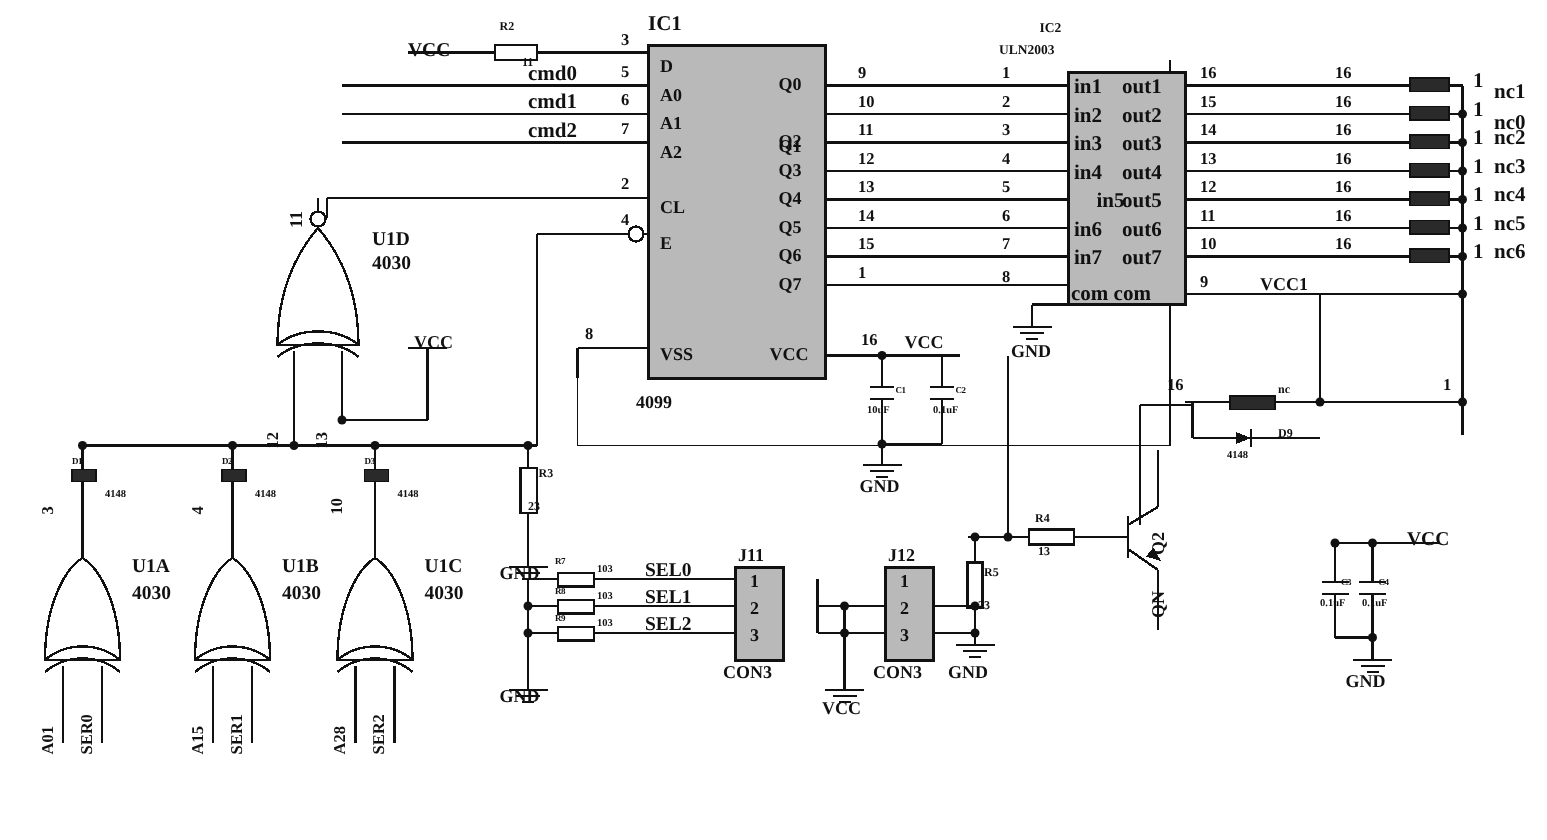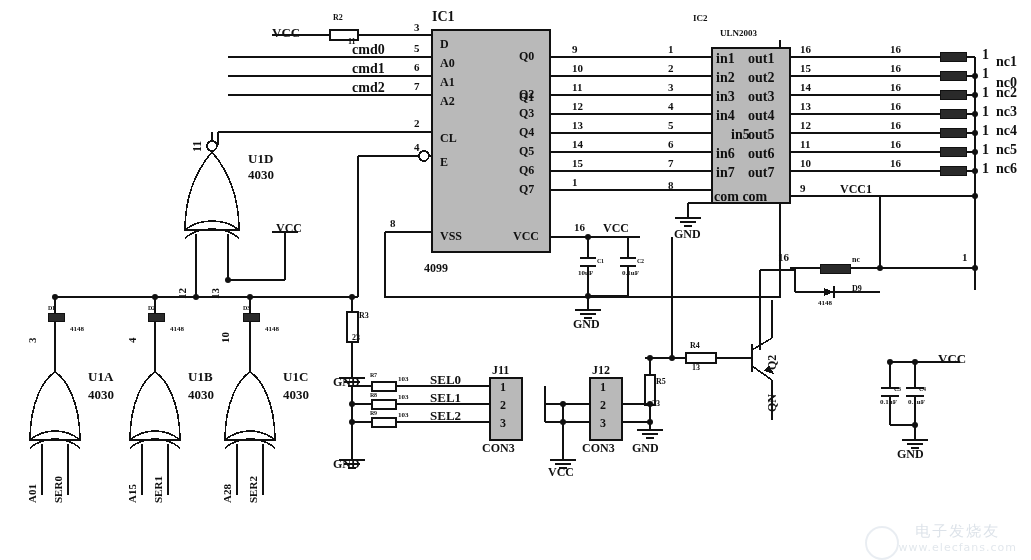--- a/index.html
+++ b/index.html
@@ -325,21 +325,21 @@
 
 <div class="lbl s11" style="left:574px;top:222px;">16</div>
 <div class="lbl s12" style="left:603px;top:222px;">VCC</div>
 <div class="lbl tiny" style="left:597px;top:258px;">C1</div>
 <div class="lbl s7" style="left:578px;top:270px;">10uF</div>
 <div class="lbl tiny" style="left:637px;top:258px;">C2</div>
 <div class="lbl s7" style="left:622px;top:270px;">0.1uF</div>
 <div class="lbl s12" style="left:573px;top:318px;">GND</div>
 
 <div class="lbl s9" style="left:693px;top:14px;">IC2</div>
-<div class="lbl s9" style="left:720px;top:29px;">ULN2003</div>
+<div class="lbl s9" style="left:666px;top:29px;">ULN2003</div>
 
 <div class="lbl s11" style="left:668px;top:44px;">1</div>
 <div class="lbl s11" style="left:668px;top:63px;">2</div>
 <div class="lbl s11" style="left:668px;top:82px;">3</div>
 <div class="lbl s11" style="left:668px;top:101px;">4</div>
 <div class="lbl s11" style="left:668px;top:120px;">5</div>
 <div class="lbl s11" style="left:668px;top:139px;">6</div>
 <div class="lbl s11" style="left:668px;top:158px;">7</div>
 <div class="lbl s11" style="left:668px;top:180px;">8</div>
 
@@ -471,19 +471,14 @@
 <div class="lbl s12" style="left:548px;top:466px;">VCC</div>
 
 <div class="lbl s13" style="left:938px;top:352px;">VCC</div>
 <div class="lbl tiny" style="left:894px;top:386px;">C3</div>
 <div class="lbl s7" style="left:880px;top:399px;">0.1uF</div>
 <div class="lbl tiny" style="left:919px;top:386px;">C4</div>
 <div class="lbl s7" style="left:908px;top:399px;">0.1uF</div>
 <div class="lbl s12" style="left:897px;top:448px;">GND</div>
 
 
-<div id="wm">
-  <div class="wmlogo"></div>
-  <div class="wmcn">电子发烧友</div>
-  <div class="wmurl">www.elecfans.com</div>
+
 </div>
 
-</div>
-
 </body></html>

